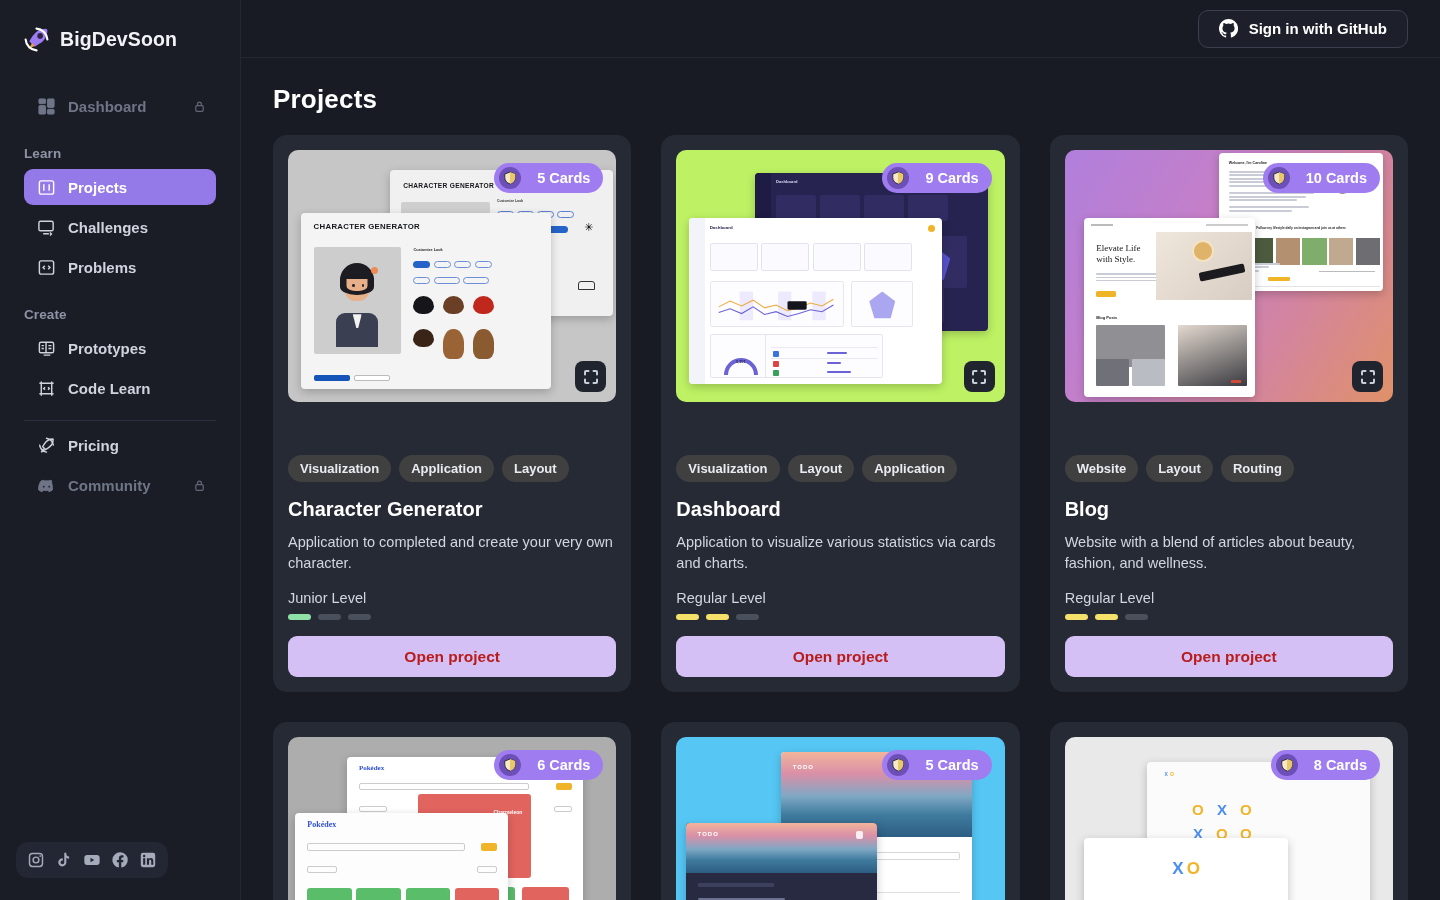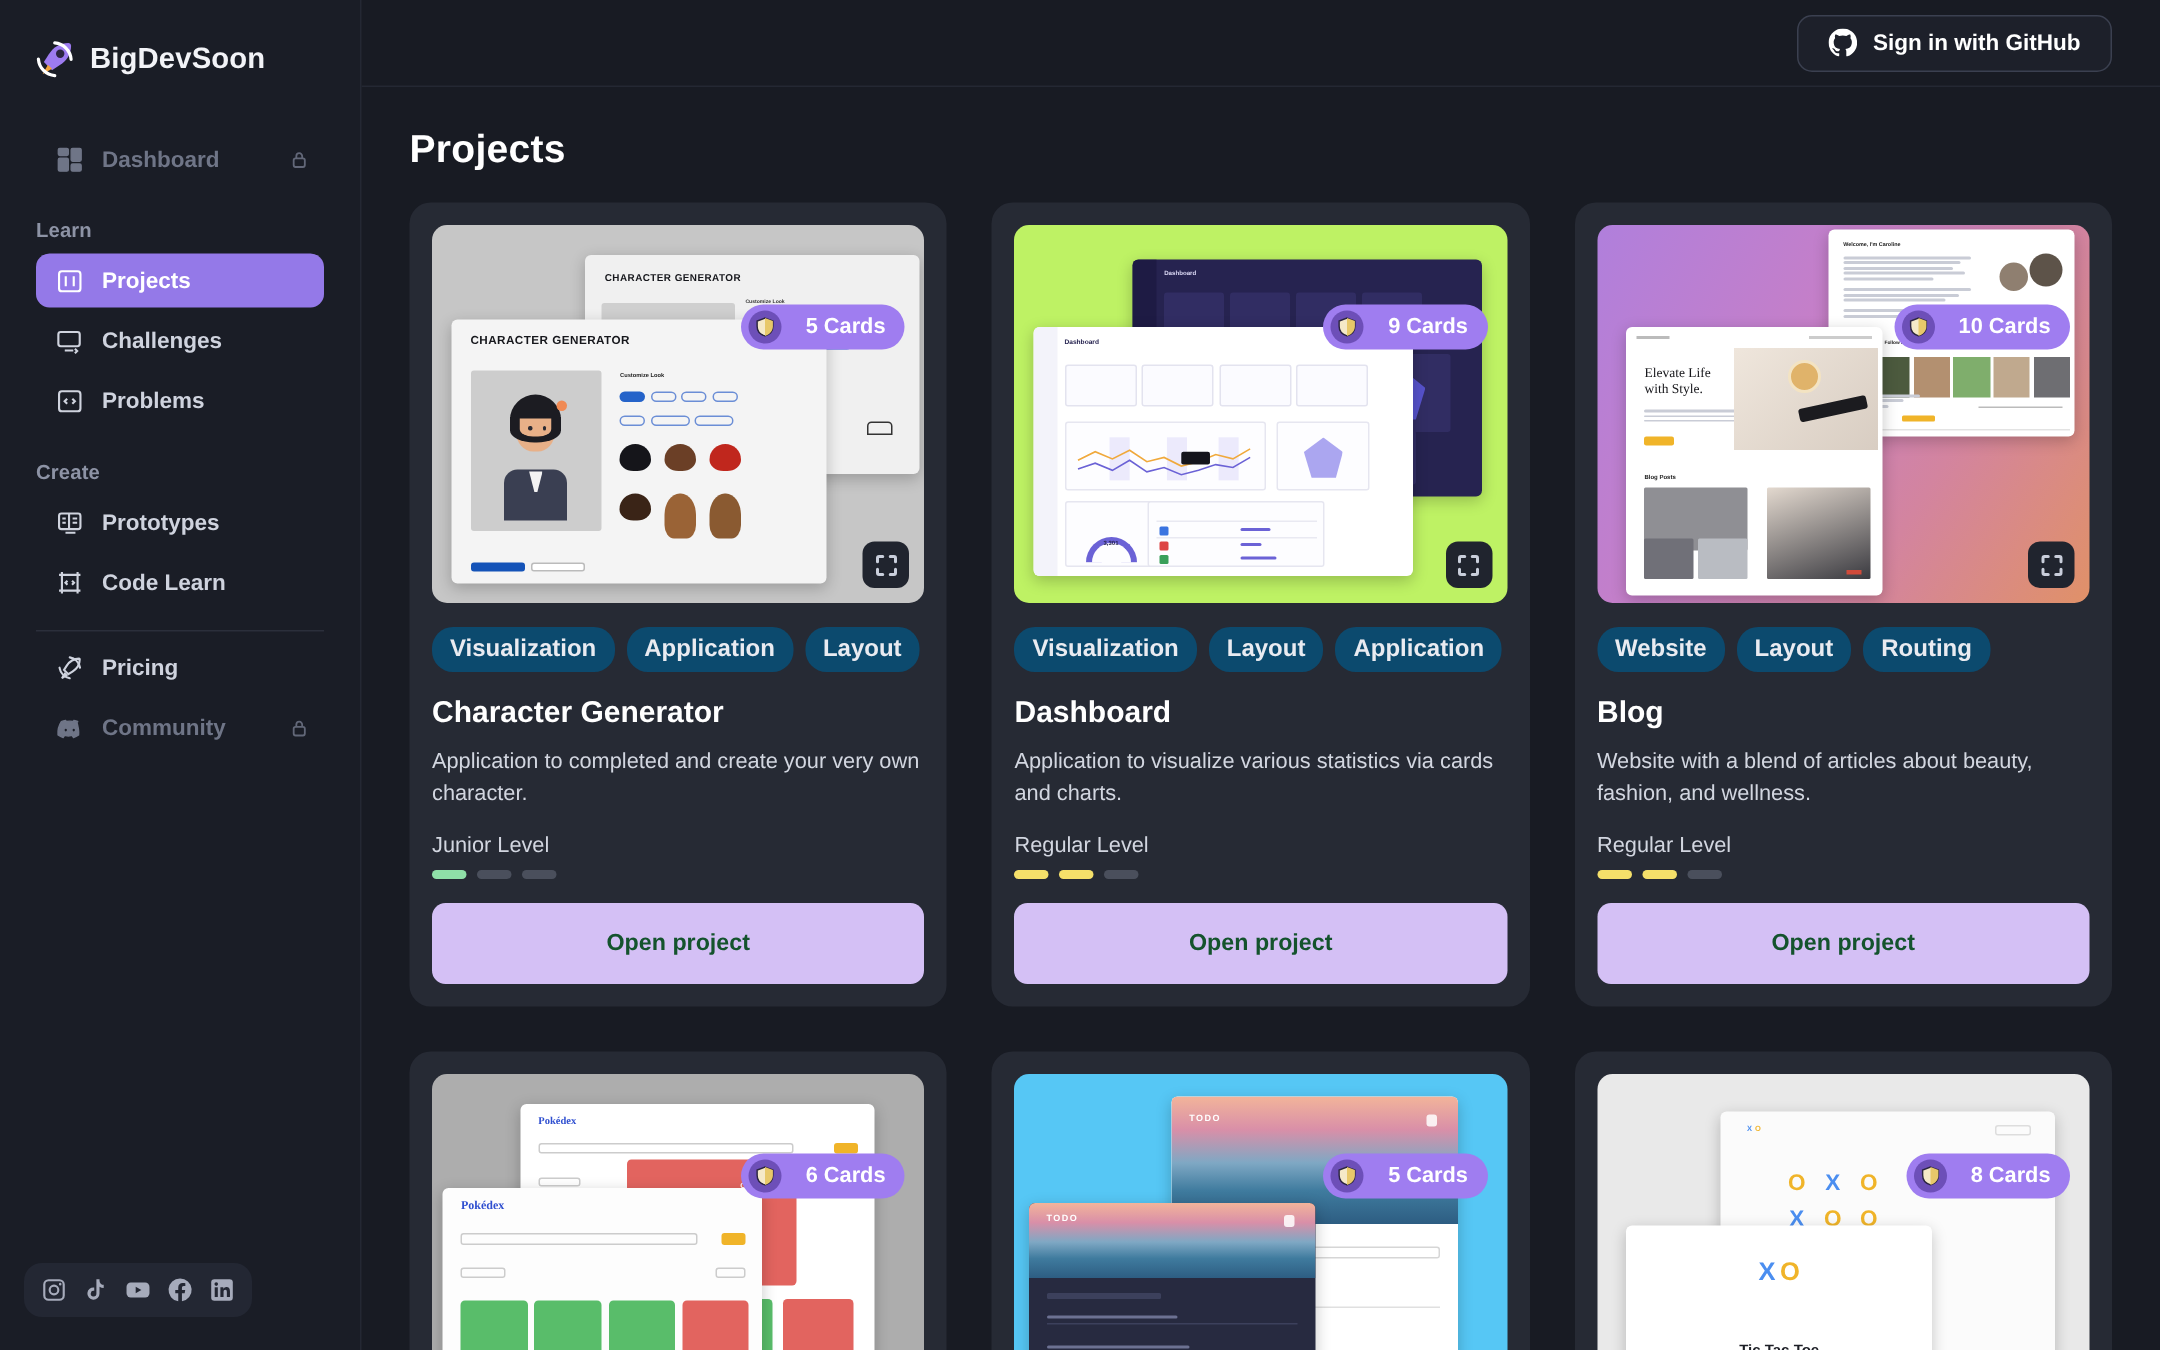--- a/index.html
+++ b/index.html
@@ -87,46 +87,46 @@
     display:flex; flex-direction:column;
   }
   .thumb {
     position: relative; height: 252px; border-radius: 10px; overflow:hidden;
     display:flex; align-items:center; justify-content:center;
   }
   .badge {
     position:absolute; top: 13px; right: 13px; z-index: 5;
     display:flex; align-items:center; gap:16px;
     background:#9f7df0; border-radius: 16px; padding: 4px 13px 4px 5px;
-    color:#ffffff; font-size: 14.5px; font-weight: 700; margin-top: 40px;
+    color:#ffffff; font-size: 14.5px; font-weight: 700;
   }
   .badge .chip { width:22px; height:22px; border-radius:50%; background:#6d4fb8; display:flex; align-items:center; justify-content:center; }
   .badge .chip svg { width:14px; height:14px; display:block; }
   .expand {
     position:absolute; right: 10px; bottom: 10px; z-index:5;
     width: 31px; height: 31px; border-radius: 8px; background:#20242e;
     display:flex; align-items:center; justify-content:center; cursor:pointer;
   }
   .expand svg { width:16px; height:16px; stroke:#c9cedb; fill:none; stroke-width:2; }
 
   .tags { display:flex; gap: 8px; flex-wrap: wrap; margin: 16px 0 0 0; }
   .tag {
-    background:#0c4a6e; color:#e9ebf1; font-size: 16px; font-weight:700;
-    border-radius: 14px; padding: 6px 12px; cursor:pointer; white-space:nowrap;
+    background:#404040; color:#e9ebf1; font-size: 13px; font-weight:700;
+    border-radius: 14px; padding: 6px 12px; cursor:pointer; white-space:nowrap;margin-top:37px;
   }
   .card-title { font-size: 20px; font-weight: 700; color:#ffffff; margin-top: 16px; }
   .card-desc { font-size: 14.5px; color:#d2d6e0; line-height: 1.45; margin-top: 11px; min-height: 42px; }
   .level-label { font-size: 14.5px; color:#d2d6e0; margin-top: 16px; }
   .level-bars { display:flex; gap: 7px; margin-top: 8px; }
   .bar { width: 23px; height: 6px; border-radius: 4px; background:#4a4f5c; }
   .bar.on-green { background:#8fe0a8; }
   .bar.on-yellow { background:#f5e06a; }
   .open-btn {
-    margin-top: 16px; height: 54px; border-radius: 9px;
-    background:#d4c0f5; color:#14532d; font-size: 15.5px; font-weight: 600;
+    margin-top: 16px; height: 41px; border-radius: 9px;
+    background:#d4c0f5; color:#b91c1c; font-size: 15.5px; font-weight: 600;
     display:flex; align-items:center; justify-content:center; cursor:pointer; border:none;
     font-family: "Liberation Sans", sans-serif;
   }
 
   
   .art { position:absolute; inset:0; }
   .win { position:absolute; border-radius: 4px; overflow:hidden; box-shadow: 0 3px 10px rgba(0,0,0,.22); }
 
   .mini-line { background:#c9ccd6; border-radius:1px; height:2px; }
   .mini-chip { border-radius:5px; height:7px; }

